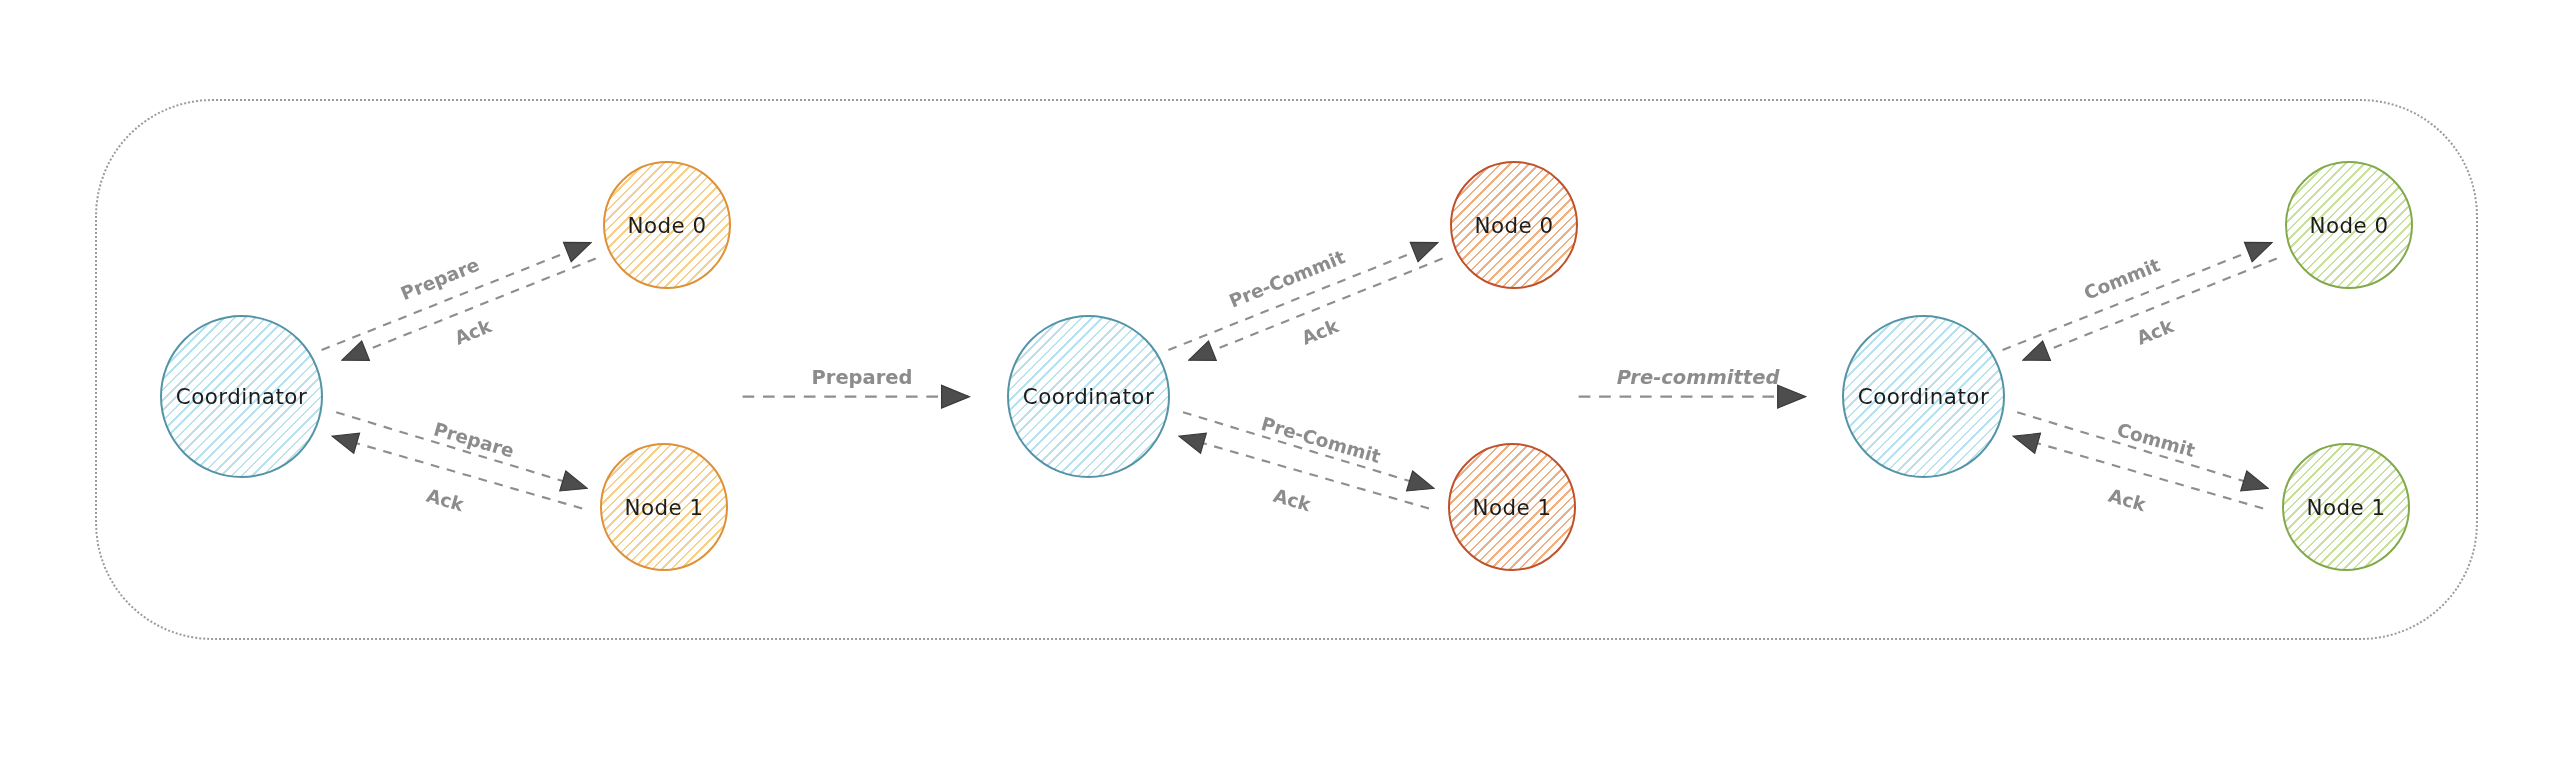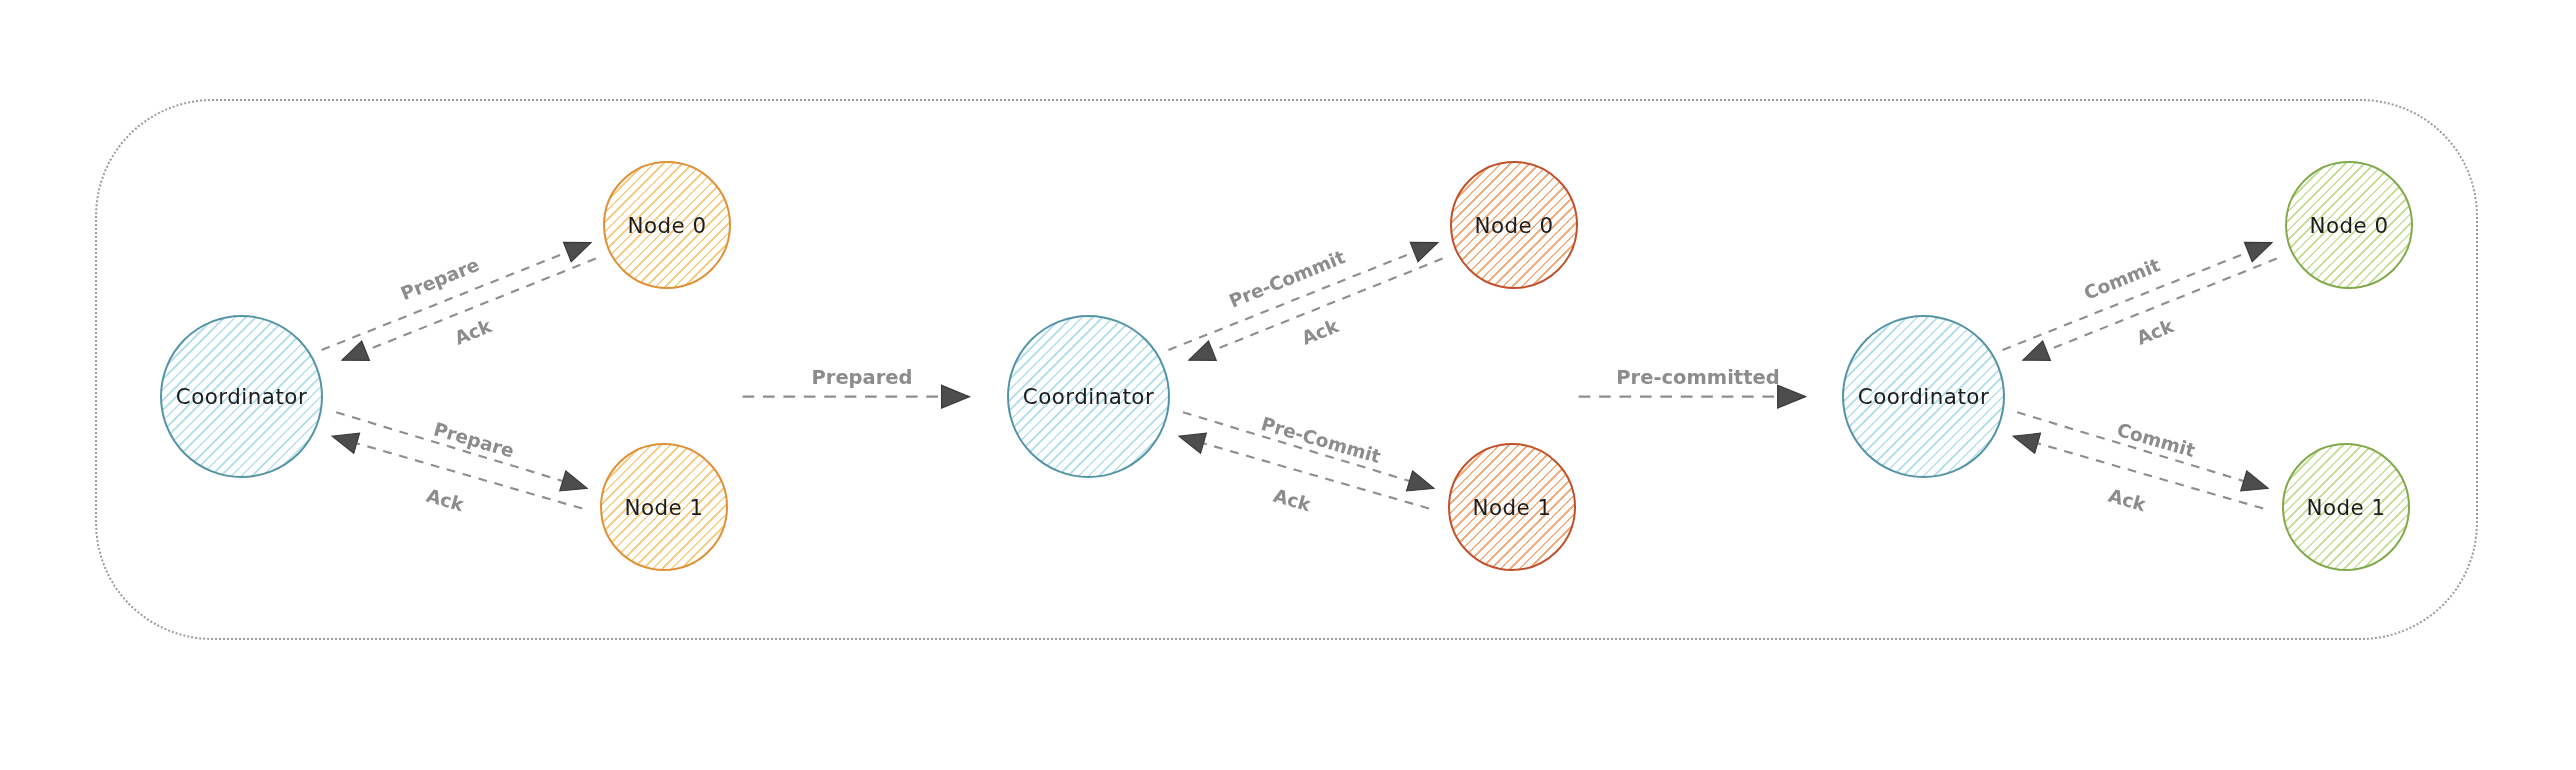--- a/index.html
+++ b/index.html
@@ -128,21 +128,21 @@
     <span class="lbl">Node 0</span>
   </div>
   <div class="circle node-p2" style="left:1448px;top:443px;">
     <span class="lbl">Node 1</span>
   </div>
   <span class="msg" style="left:1287px;top:279px;transform:translate(-50%,-50%) rotate(-22deg);">Pre-Commit</span>
   <span class="msg" style="left:1320px;top:332px;transform:translate(-50%,-50%) rotate(-22deg);">Ack</span>
   <span class="msg" style="left:1321px;top:440px;transform:translate(-50%,-50%) rotate(16deg);">Pre-Commit</span>
   <span class="msg" style="left:1292px;top:500px;transform:translate(-50%,-50%) rotate(16deg);">Ack</span>
 
-  <span class="trans-lbl" style="left:1698px;top:377px;">Pre-committed</span>
+  <span class="trans-lbl" style="left:1698px;top:377px;font-style:italic;">Pre-committed</span>
 
   <div class="circle coordinator" style="left:1842px;top:315px;">
     <span class="lbl">Coordinator</span>
   </div>
   <div class="circle node-p3" style="left:2285px;top:161px;">
     <span class="lbl">Node 0</span>
   </div>
   <div class="circle node-p3" style="left:2282px;top:443px;">
     <span class="lbl">Node 1</span>
   </div>

